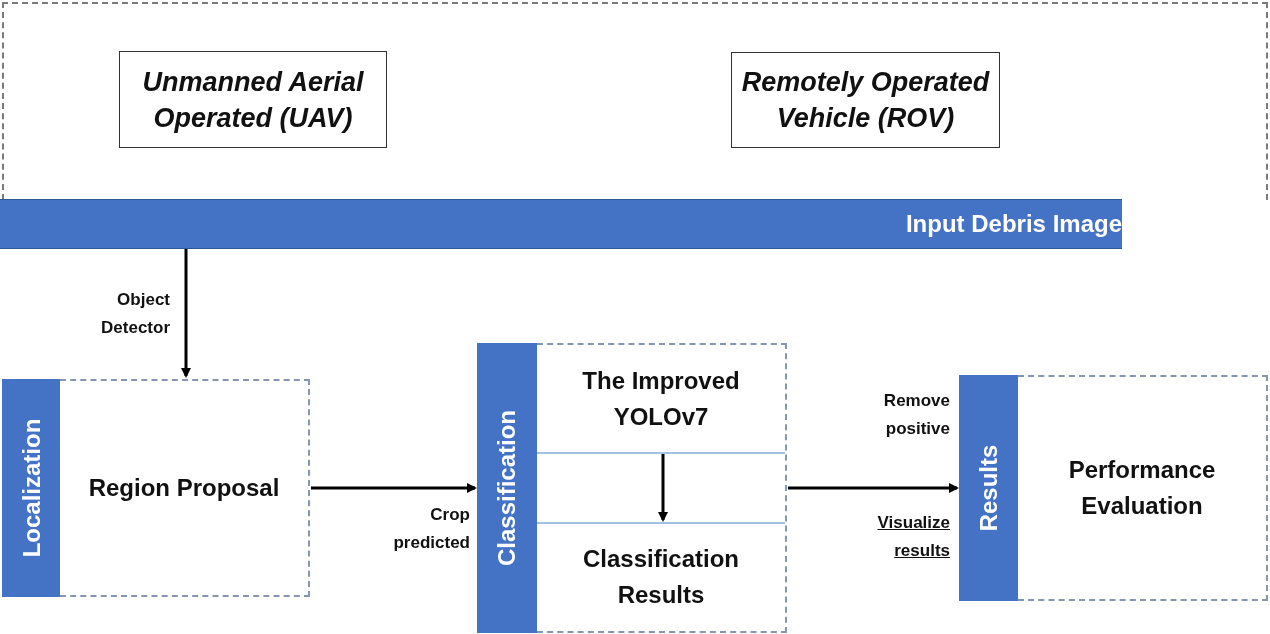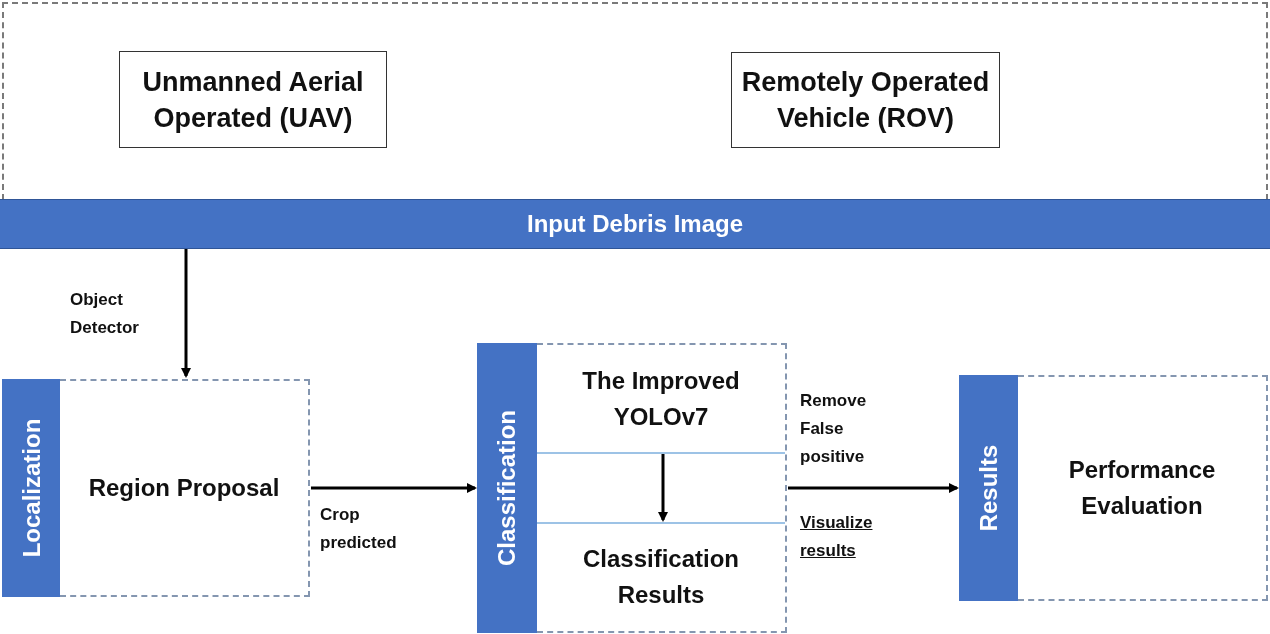--- a/index.html
+++ b/index.html
@@ -3,26 +3,26 @@
 <meta charset="utf-8">
 <style>
   html, body { margin: 0; padding: 0; background: #ffffff; }
   body { width: 1270px; height: 634px; position: relative; overflow: hidden;
          font-family: "Liberation Sans", sans-serif; color: #111; }
   .abs { position: absolute; box-sizing: border-box; }
   .top-frame { left: 2px; top: 2px; width: 1266px; height: 198px;
                border: 2px dashed #7a7a7a; border-bottom: none; }
   .src-box { background: #fff; border: 1.5px solid #333; display: flex;
              align-items: center; justify-content: center; text-align: center;
-             font-weight: bold; font-size: 27px; line-height: 36px; }
-  .input-bar { left: 0; top: 199px; width: 1270px; height: 50px; background: #4472c4;
+             font-weight: bold; font-size: 27px; line-height: 36px; font-style: italic; }
+  .input-bar { left: 0; top: 199px; width: 1122px; height: 50px; background: #4472c4;
                border-top: 1px solid #2f5597; border-bottom: 1px solid #2f5597;
                color: #fff; font-weight: bold; font-size: 24px;
-               display: flex; align-items: center; justify-content: center; }
-  .label { font-weight: bold; font-size: 17px; line-height: 28px; text-align: left; }
+               display: flex; align-items: center; justify-content: flex-end; }
+  .label { font-weight: bold; font-size: 17px; line-height: 28px; text-align: right; }
   .side { background: #4472c4; display: flex; align-items: center; justify-content: center; }
   .side span { transform: rotate(-90deg); color: #fff; font-weight: bold; font-size: 24px;
                white-space: nowrap; }
   .panel { border: 2px dashed #8496b0; background: #fff; }
   .panel-text { display: flex; align-items: center; justify-content: center; text-align: center;
                 font-weight: bold; font-size: 24px; line-height: 36px; }
   .divider { height: 2px; background: #9dc3e6; }
   svg.arrows { position: absolute; left: 0; top: 0; }
 </style>
 </head>
@@ -81,21 +81,20 @@
   <div class="panel-text" style="height:105px;">
     <div>
       <div>Classification</div>
       <div>Results</div>
     </div>
   </div>
 </div>
 
 <div class="abs label" style="left:800px; top:387px; width:150px;">
   <div>Remove</div>
-  <div>False</div>
   <div>positive</div>
 </div>
 
 <div class="abs label" style="left:800px; top:509px; width:150px;text-decoration:underline;">
   <div>Visualize</div>
   <div>results</div>
 </div>
 
 <div class="abs side" style="left:959px; top:375px; width:61px; height:226px;">
   <span>Results</span>

